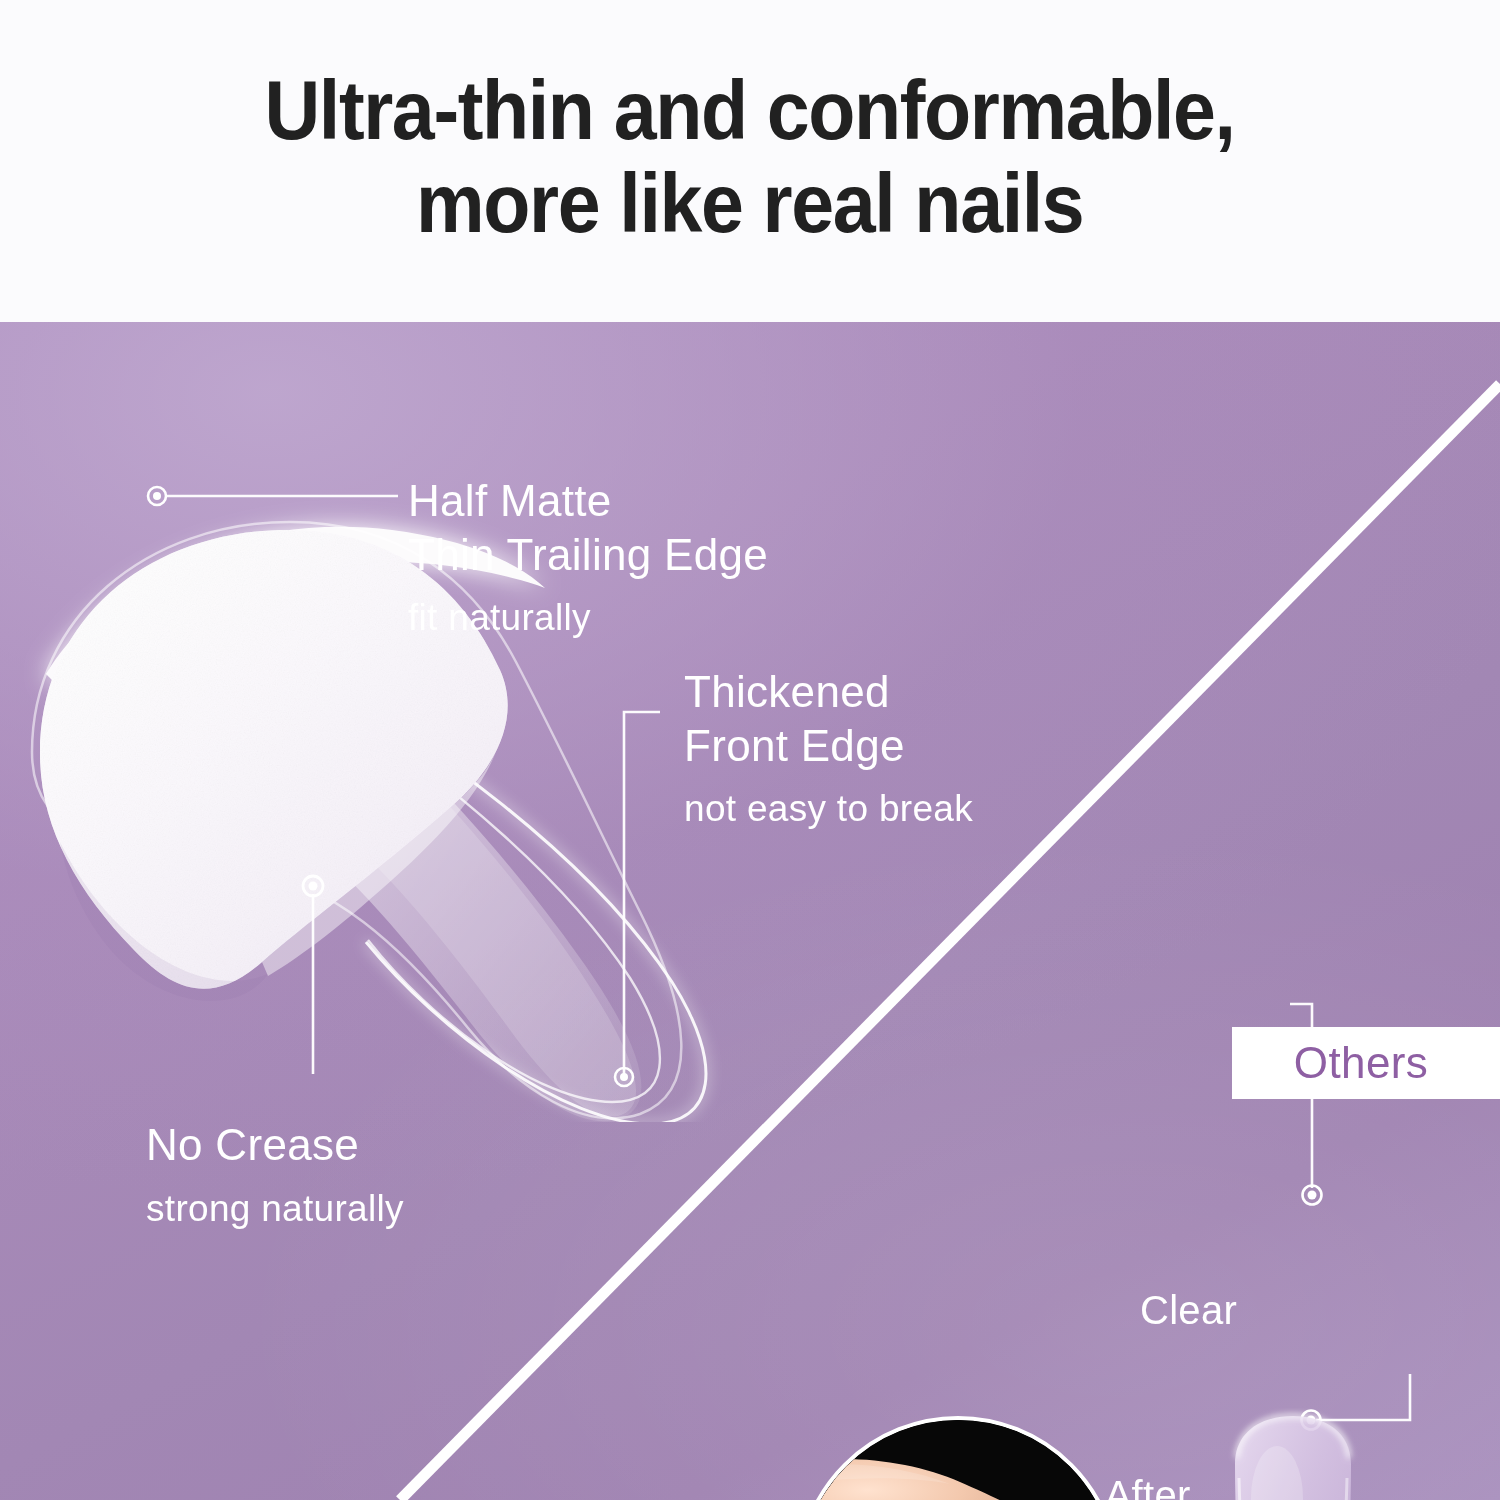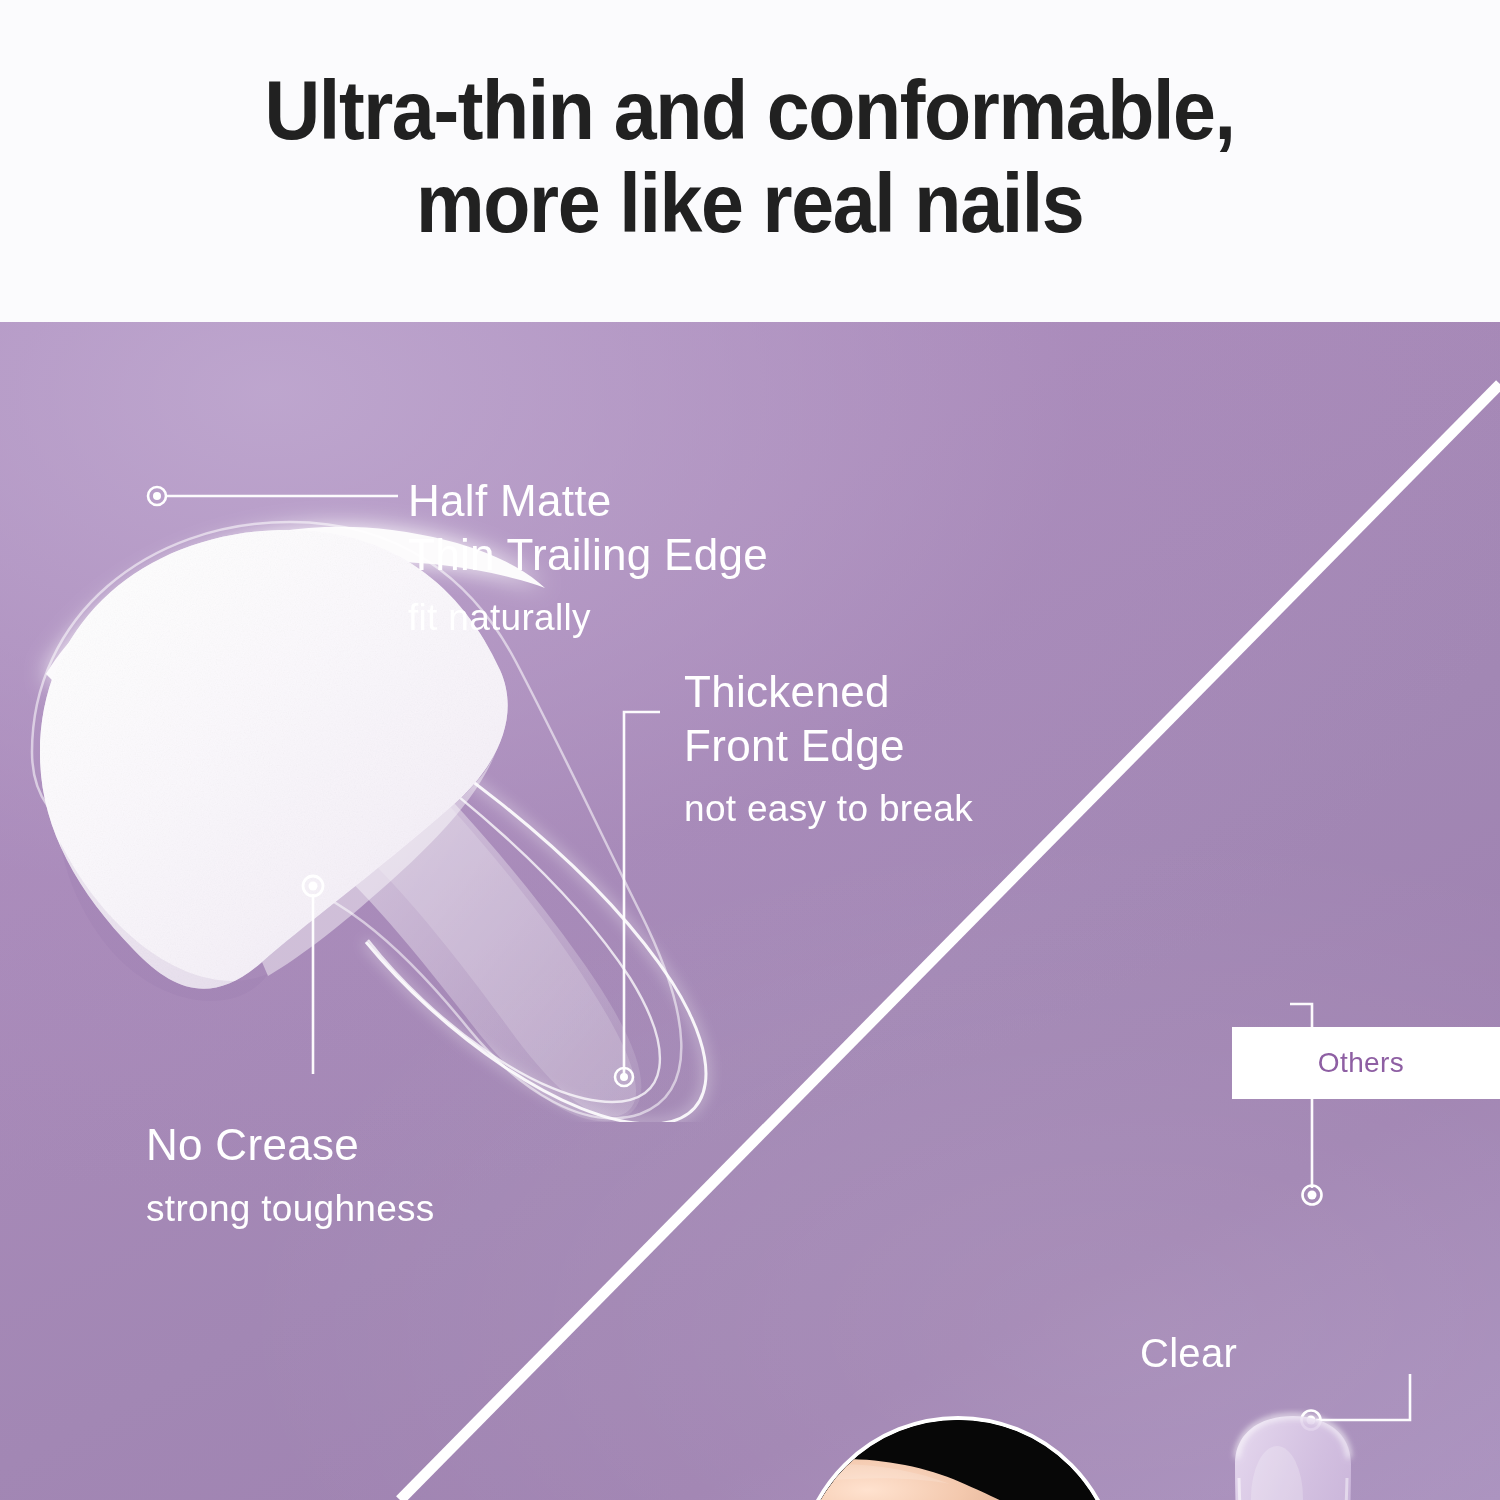--- a/index.html
+++ b/index.html
@@ -121,21 +121,20 @@
 
   
   .mini-label {
     position: absolute;
     color: #ffffff;
     font-size: 40px;
     font-weight: 300;
     line-height: 1.18;
     letter-spacing: 0.3px;
     white-space: pre-line;
-    margin-top: 43px;
   }
   #label-clear      { left: 1140px; top: 965px; }
   #label-after-bend { left: 1096px; top: 1150px; text-align: right; }
 
   
   .badge {
     position: absolute;
     background: #ffffff;
     display: flex;
     align-items: center;
@@ -143,21 +142,21 @@
   }
   #badge-others {
     left: 1232px;
     top: 705px;
     width: 268px;
     height: 72px;
     justify-content: center;
     padding-right: 10px;
   }
   #badge-others .badge-text {
-    font-size: 28px;
+    font-size: 44px;
     color: #8e5fa3;
     font-weight: 400;
     letter-spacing: 0.4px;
   }
 
   
   .photo-circle {
     position: absolute;
     left: 796px;
     top: 1094px;
@@ -323,21 +322,21 @@
     </div>
 
     <div class="callout" id="callout-half-matte">
       <div class="title">Half Matte
 Thin Trailing Edge</div>
       <div class="sub">fit naturally</div>
     </div>
 
     <div class="callout" id="callout-no-crease">
       <div class="title">No Crease</div>
-      <div class="sub">strong toughness</div>
+      <div class="sub">strong naturally</div>
     </div>
 
     <div class="photo-circle">
       <div class="photo-inner">
         <svg viewBox="0 0 316 316" width="316" height="316">
           <defs>
             <radialGradient id="skinTop" cx="0.35" cy="0.35" r="0.85">
               <stop offset="0%" stop-color="#ffe2cf"></stop>
               <stop offset="45%" stop-color="#f3c8ad"></stop>
               <stop offset="100%" stop-color="#d2a084"></stop>

